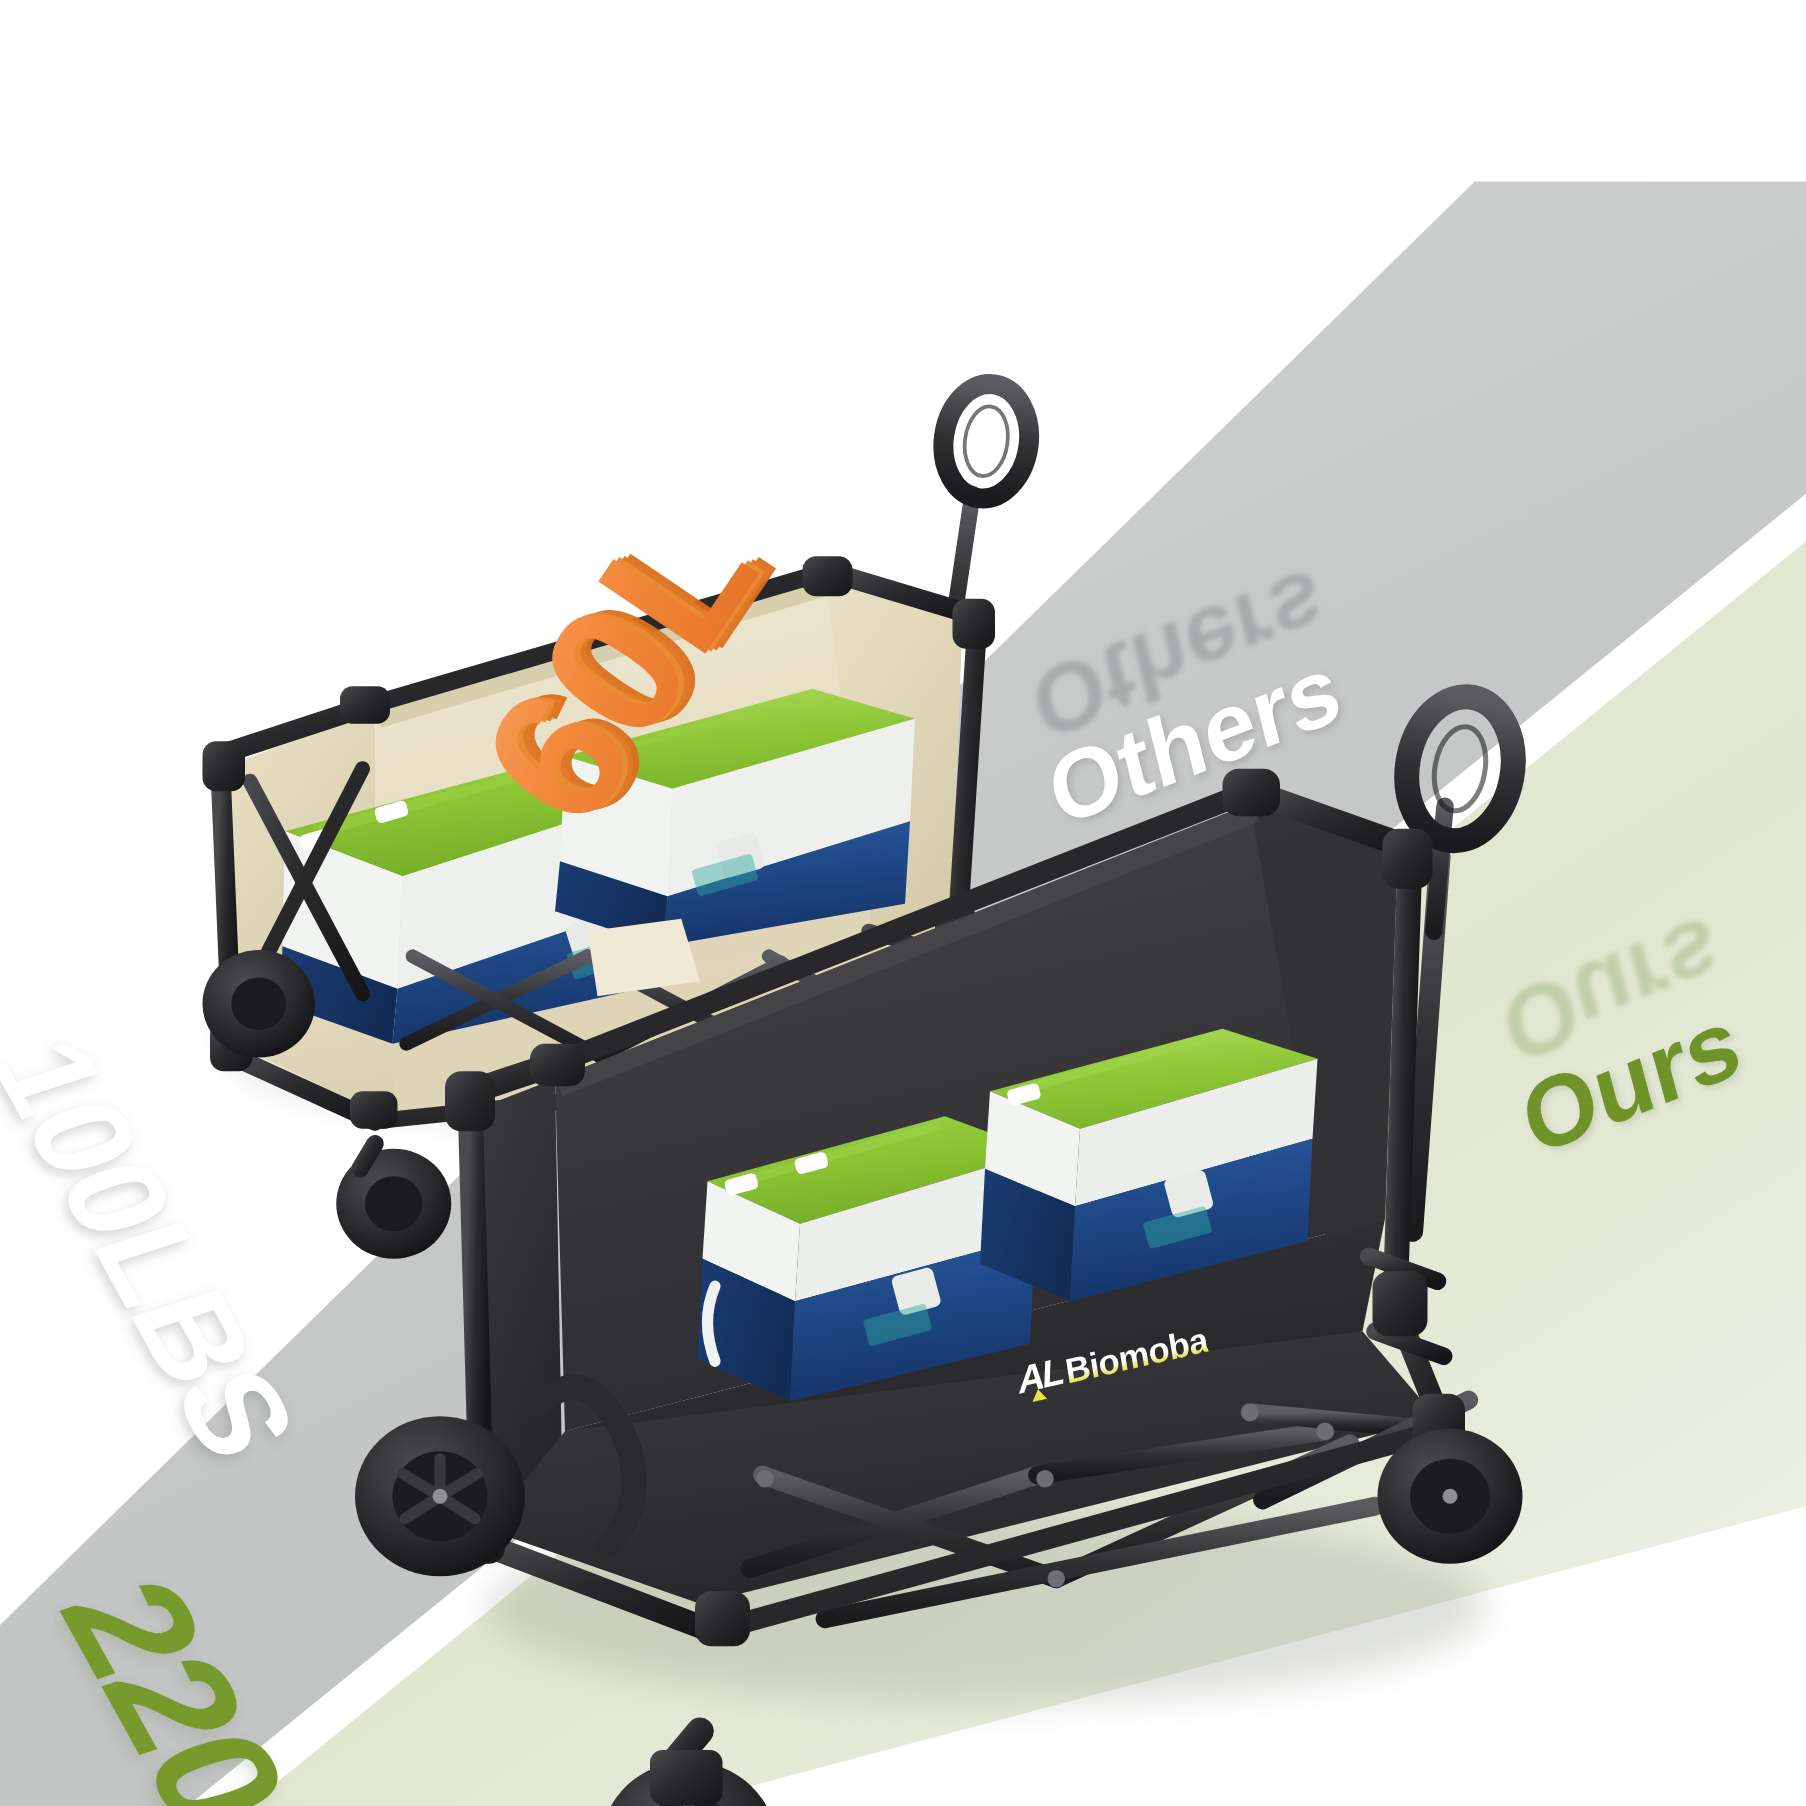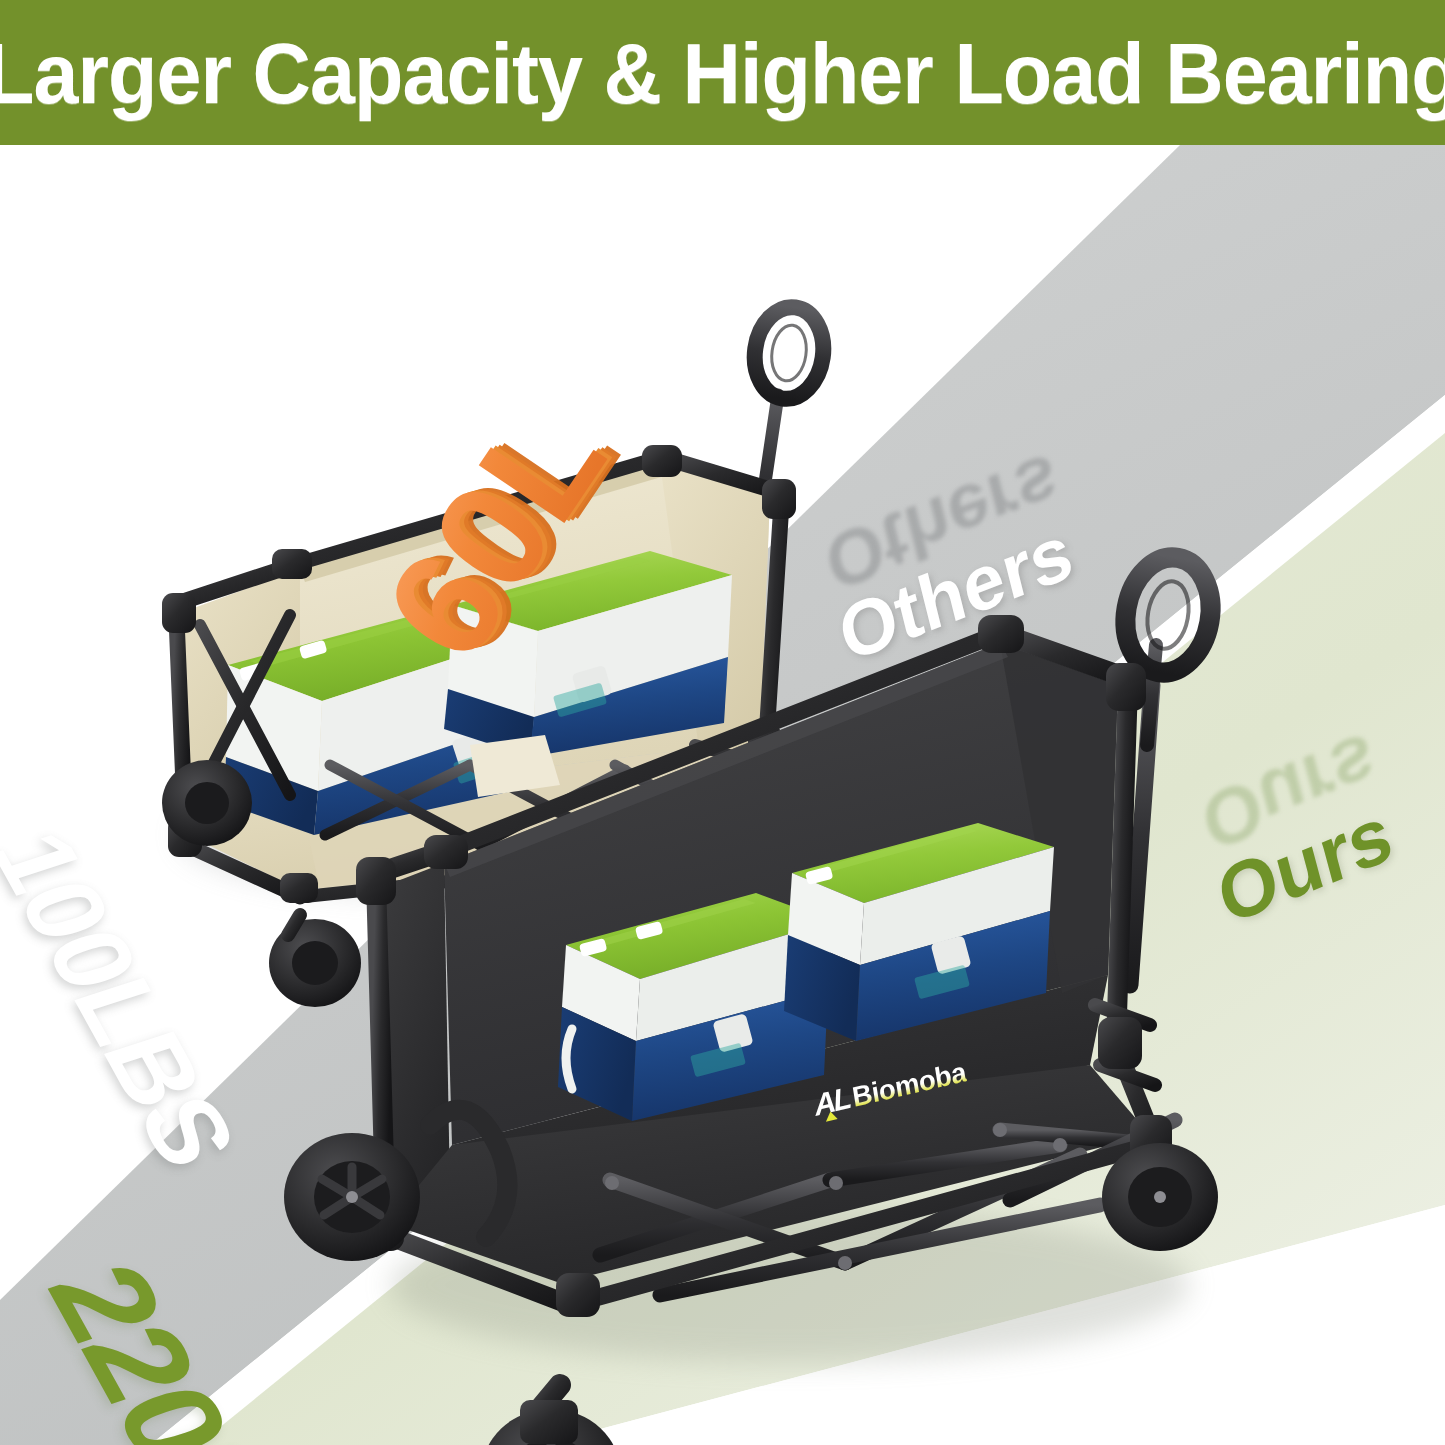--- a/index.html
+++ b/index.html
@@ -155,23 +155,20 @@
     -webkit-background-clip: text;
     background-clip: text;
     -webkit-text-fill-color: transparent;
   }
 </style>
 </head>
 <body>
 
 <div id="stage">
 
-  <div id="banner">
-    <div id="banner-title">Larger Capacity &amp; Higher Load Bearing</div>
-  </div>
 
   <div id="scene">
 
     <svg id="scene-svg" width="1445" height="1300" viewBox="0 0 1445 1300">
       <defs>
 
         <linearGradient id="grayFloor" x1="0" y1="0" x2="0.55" y2="1">
           <stop offset="0%" stop-color="#d3d5d5"></stop>
           <stop offset="55%" stop-color="#c7c9c9"></stop>
           <stop offset="100%" stop-color="#bdc0c0"></stop>

